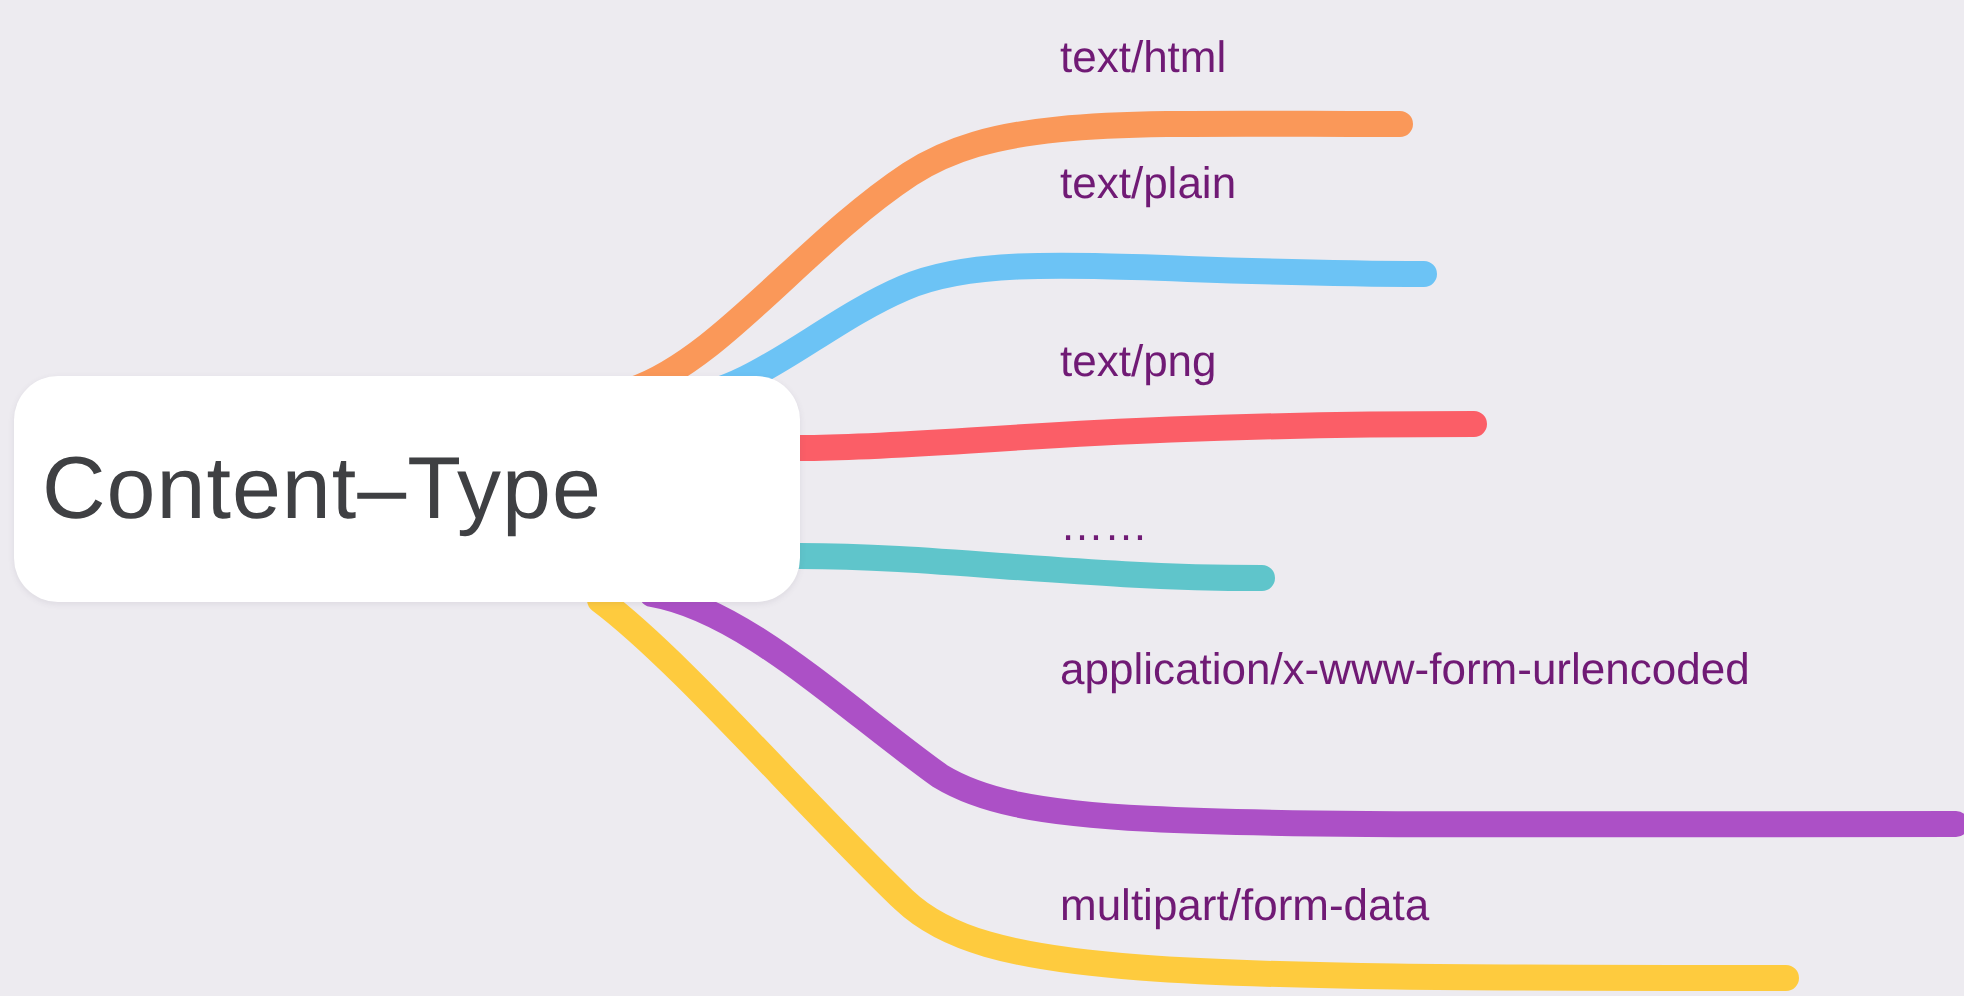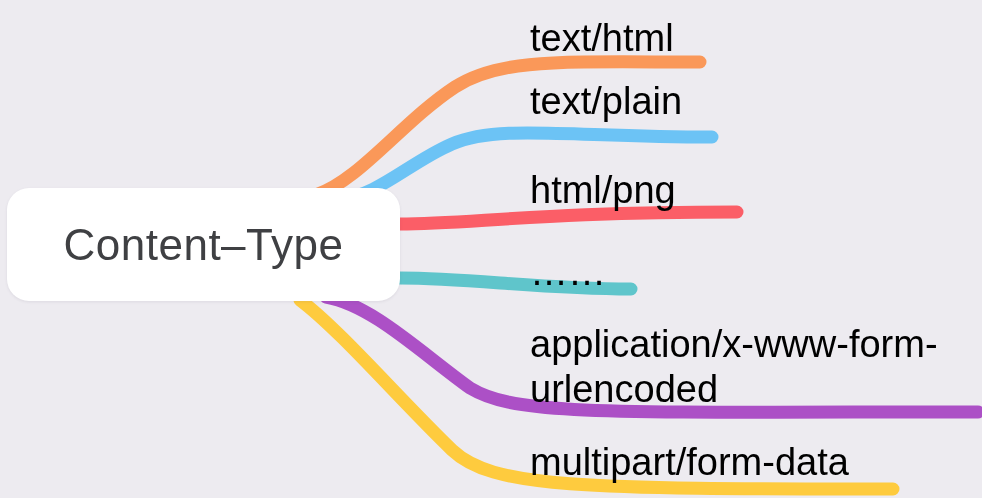--- a/index.html
+++ b/index.html
@@ -29,35 +29,34 @@
     position: absolute;
     left: 7px;
     top: 188px;
     width: 393px;
     height: 113px;
     background: #ffffff;
     border-radius: 22px;
     box-shadow: 0 1px 3px rgba(80, 70, 95, 0.10);
     display: flex;
     align-items: center;
-    justify-content: center;
     box-sizing: border-box;
     padding: 0 14px;
   }
   .root-label {
     font-size: 44px;
     color: #3f4043;
     letter-spacing: 0.5px;
     white-space: nowrap;
     line-height: 1;
   }
   .topic {
     position: absolute;
-    font-size: 38px;
-    color: #000000;
+    font-size: 22px;
+    color: #701a75;
     line-height: 1.18;
     white-space: pre;
   }
   .topic.wrapped {
     white-space: normal;
     width: 440px;
   }
   .topic-ellipsis {
     letter-spacing: 0px;
   }
@@ -77,21 +76,21 @@
   </svg>
 
   <div class="root-node">
     <span class="root-label">Content–Type</span>
   </div>
 
   <div class="topic" style="left:530px; top:16px;">text/html</div>
 
   <div class="topic" style="left:530px; top:79px;">text/plain</div>
 
-  <div class="topic" style="left:530px; top:168px;">html/png</div>
+  <div class="topic" style="left:530px; top:168px;">text/png</div>
 
   <div class="topic topic-ellipsis" style="left:530px; top:250px;">……</div>
 
   <div class="topic" style="left:530px; top:440px;">multipart/form-data</div>
 
   <div class="topic wrapped" style="left:530px; top:322px;">application/x-www-form-urlencoded</div>
 
 </div>
 
 </body></html>

